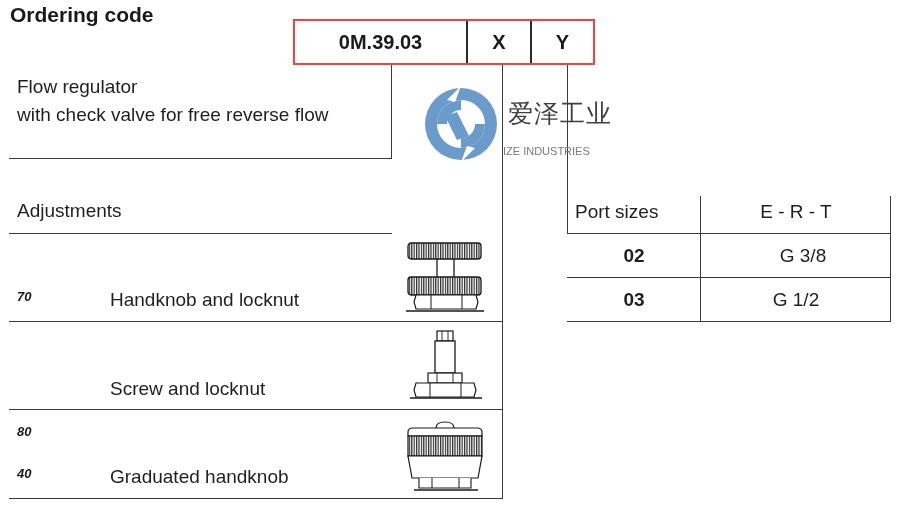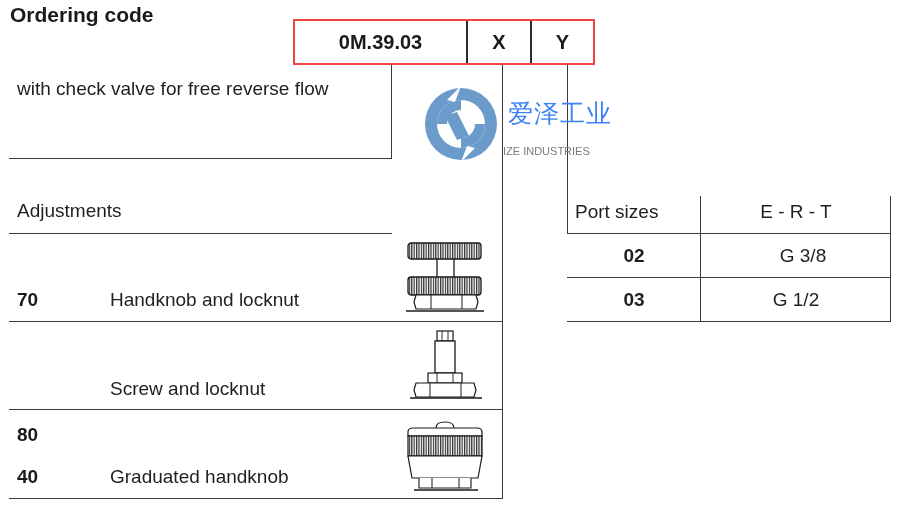--- a/index.html
+++ b/index.html
@@ -11,43 +11,44 @@
   .title { left: 10px; top: 3px; font-size: 21px; font-weight: bold; color: #1a1a1a; }
   .codebox { position: absolute; left: 293px; top: 19px; width: 302px; height: 46px;
              border: 2px solid #ef4444; display: flex; box-sizing: border-box; text-align: right; }
   .codebox .cell { display: flex; align-items: center; justify-content: center;
                    font-weight: bold; font-size: 20px; color: #1a1a1a; box-sizing: border-box; }
   .codebox .c1 { width: 173px; border-right: 2px solid #2a2a2a; }
   .codebox .c2 { width: 64px; border-right: 2px solid #2a2a2a; }
   .codebox .c3 { flex: 1; }
   .desc { left: 17px; top: 74px; font-size: 19px; line-height: 25.5px; color: #1f1f1f; }
   .sect { font-size: 19px; color: #1f1f1f; }
-  .code { font-size: 19px; font-weight: bold; color: #1a1a1a; }
+  .code { font-size: 13px; font-weight: bold; color: #1a1a1a; font-style: italic; }
   .label { font-size: 19px; color: #1f1f1f; }
   .tcell { position: absolute; font-size: 19px; text-align: center; color: #1f1f1f; }
-  .logo-cn { left: 508px; top: 97px; font-size: 25px; color: #3b82f6; letter-spacing: 1px; font-family: Liberation Mono, monospace; }
+  .logo-cn { left: 508px; top: 97px; font-size: 25px; color: #404040; letter-spacing: 1px; font-family: Liberation Mono, monospace; }
   .logo-en { left: 503px; top: 145px; font-size: 11px; color: #7a7a7a; }
 </style>
 </head>
 <body>
 
 <div class="abs title">Ordering code</div>
 
 <div class="codebox">
   <div class="cell c1">0M.39.03</div>
   <div class="cell c2">X</div>
   <div class="cell c3">Y</div>
 </div>
 
 <div class="vl" style="left:391px; top:65px; height:94px;"></div>
 <div class="hl" style="left:9px; top:158px; width:383px;"></div>
 <div class="vl" style="left:502px; top:65px; height:434px;"></div>
 <div class="vl" style="left:567px; top:65px; height:169px;"></div>
 
 <div class="abs desc">
+  <div>Flow regulator</div>
   <div style="margin-top:2px;">with check valve for free reverse flow</div>
 </div>
 
 <svg class="abs" style="left:423px; top:86px;" width="76" height="76" viewBox="0 0 76 76">
   <circle cx="38" cy="38" r="36" fill="#6b9bcb"></circle>
   <circle cx="38" cy="38" r="24" fill="#ffffff"></circle>
   <path d="M14 38 A24 24 0 0 1 38 14 L38 24 A14 14 0 0 0 24 38 Z" fill="#6b9bcb"></path>
   <path d="M62 38 A24 24 0 0 1 38 62 L38 52 A14 14 0 0 0 52 38 Z" fill="#6b9bcb"></path>
   <path d="M22 30 L34 26 L46 50 L34 54 Z" fill="#6b9bcb"></path>
   <path d="M38 76 L44 60 L52 62 Z" fill="#ffffff"></path>

